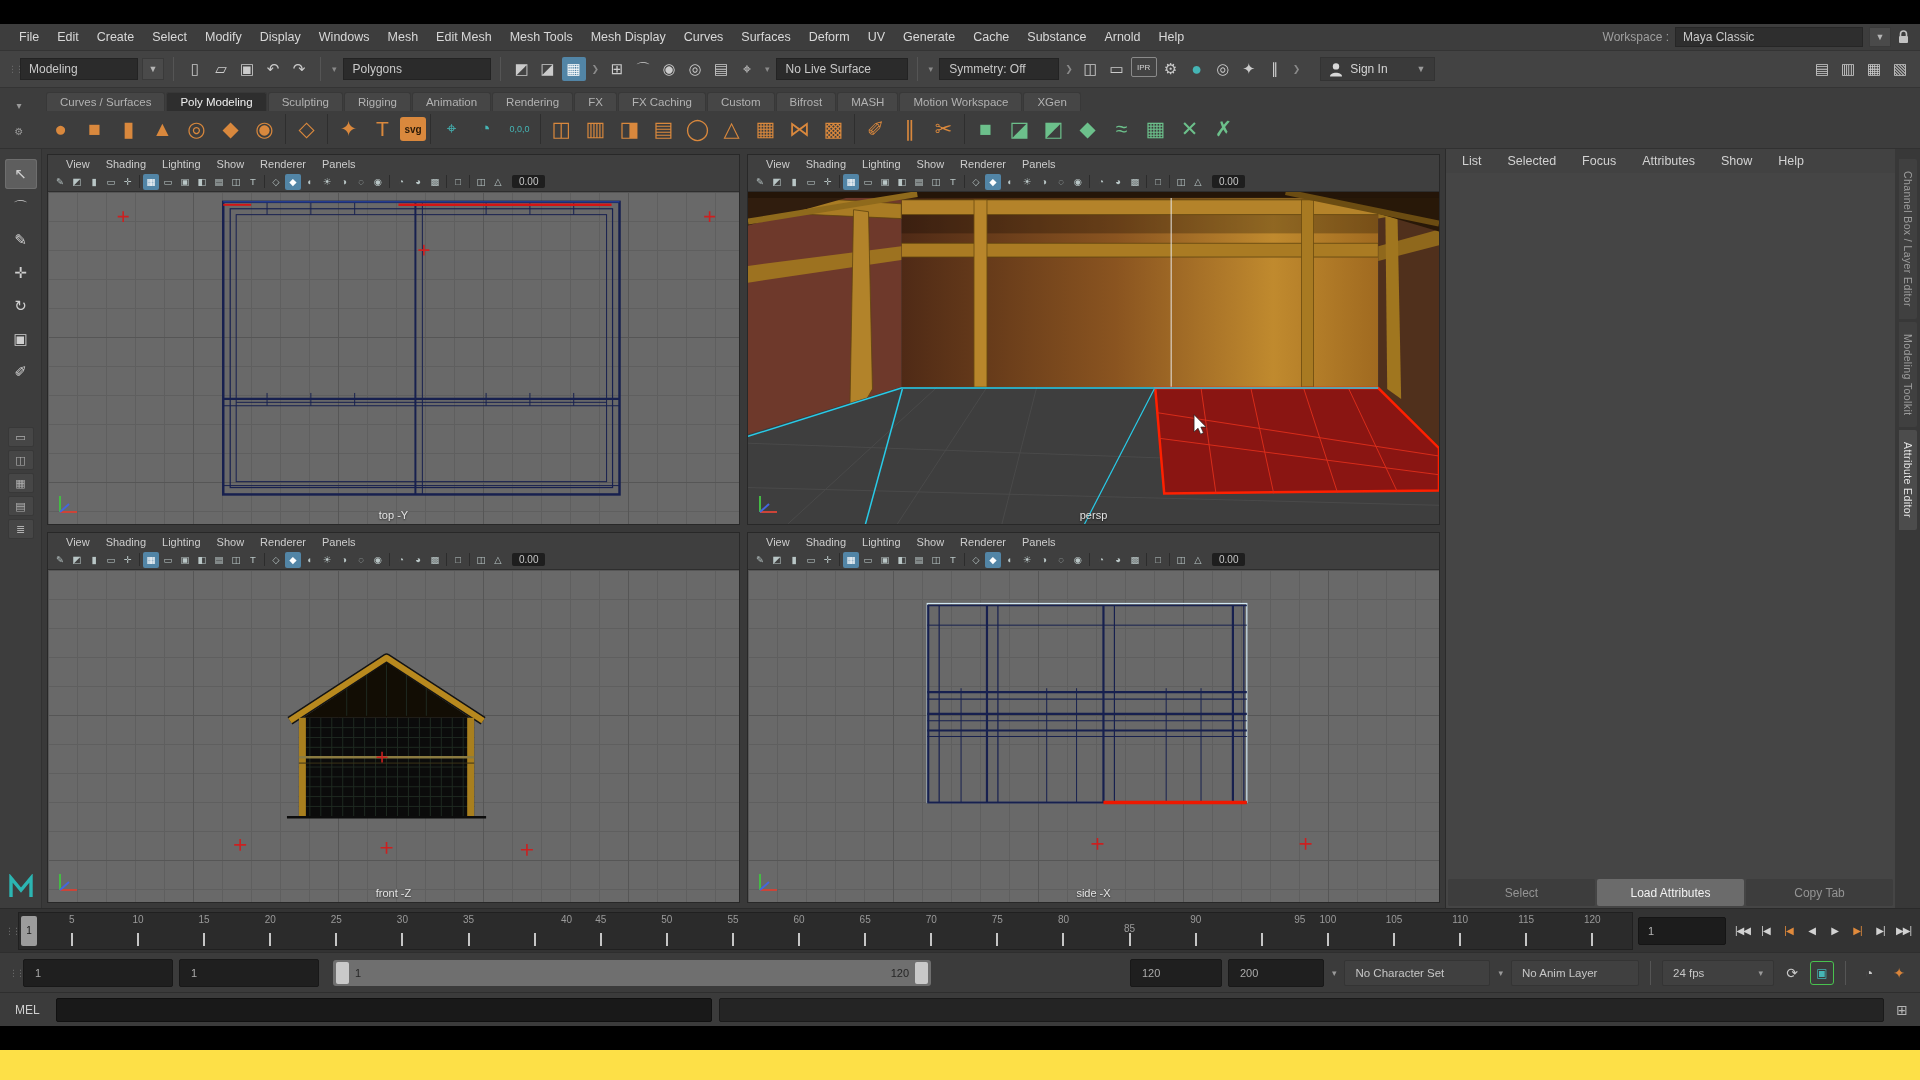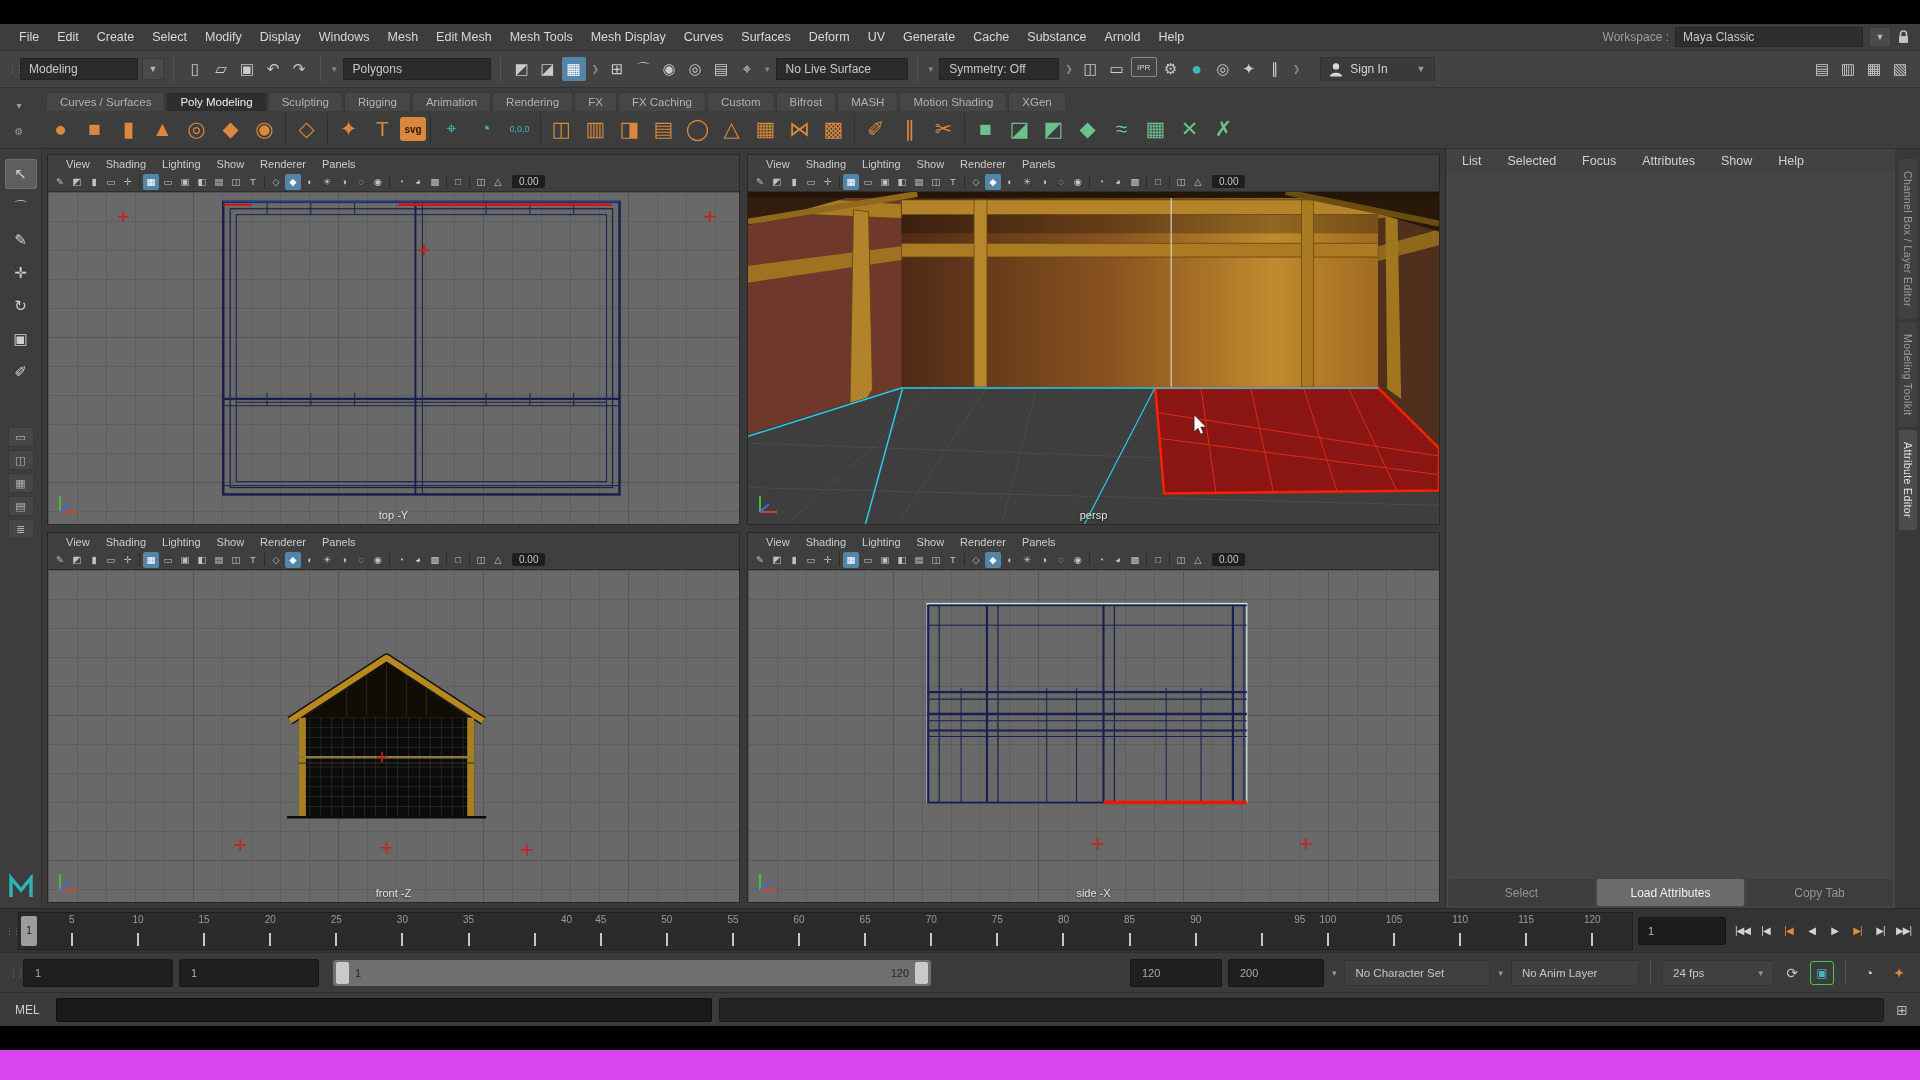--- a/index.html
+++ b/index.html
@@ -1,18 +1,18 @@
 <!DOCTYPE html>
 <html><head>
 <meta charset="utf-8">
 <style>
   *{box-sizing:border-box;margin:0;padding:0}
   html,body{width:1920px;height:1080px;overflow:hidden;background:#000;
     font-family:"Liberation Sans","DejaVu Sans",sans-serif;-webkit-font-smoothing:antialiased}
-  #app{width:1920px;height:1080px;display:flex;flex-direction:column;background:#d946ef}
+  #app{width:1920px;height:1080px;display:flex;flex-direction:column;background:#fde047}
 
   
   #titlebar{height:24px;background:#000}
   #bottombar{height:24px;background:#000}
 
   #menubar{height:27px;background:#3d3d3d;display:flex;align-items:center;padding:0 10px;border-bottom:1px solid #343434}
   .menu-item{padding:0 9px;font-size:12.5px;color:#d8d8d8;cursor:default;white-space:nowrap}
   #menubar-right{margin-left:auto;display:flex;align-items:center;gap:6px}
   .ws-label{font-size:12px;color:#9f9f9f}
   .ws-select{width:188px;height:20px;background:#2e2e2e;border:1px solid #262626;color:#c9c9c9;font-size:12px;display:flex;align-items:center;padding:0 7px}
@@ -240,21 +240,21 @@
           <div class="shelf-tab active">Poly Modeling</div>
           <div class="shelf-tab">Sculpting</div>
           <div class="shelf-tab">Rigging</div>
           <div class="shelf-tab">Animation</div>
           <div class="shelf-tab">Rendering</div>
           <div class="shelf-tab">FX</div>
           <div class="shelf-tab">FX Caching</div>
           <div class="shelf-tab">Custom</div>
           <div class="shelf-tab">Bifrost</div>
           <div class="shelf-tab">MASH</div>
-          <div class="shelf-tab">Motion Shading</div>
+          <div class="shelf-tab">Motion Workspace</div>
           <div class="shelf-tab">XGen</div>
         </div>
       <div id="shelf-icons">
           <div class="shelf-icon">●</div>
           <div class="shelf-icon">■</div>
           <div class="shelf-icon">▮</div>
           <div class="shelf-icon">▲</div>
           <div class="shelf-icon">◎</div>
           <div class="shelf-icon">◆</div>
           <div class="shelf-icon">◉</div>
@@ -722,21 +722,21 @@
         <div class="tl-label" style="left: 48.3607%;">60</div>
         <div class="tl-mark" style="left: 48.3607%;"></div>
         <div class="tl-label" style="left: 52.459%;">65</div>
         <div class="tl-mark" style="left: 52.459%;"></div>
         <div class="tl-label" style="left: 56.5574%;">70</div>
         <div class="tl-mark" style="left: 56.5574%;"></div>
         <div class="tl-label" style="left: 60.6557%;">75</div>
         <div class="tl-mark" style="left: 60.6557%;"></div>
         <div class="tl-label" style="left: 64.7541%;">80</div>
         <div class="tl-mark" style="left: 64.7541%;"></div>
-        <div class="tl-label" style="left: 68.8525%;">85</div>
+        <div class="tl-label" style="left: 68.8525%; margin-top: 9px;">85</div>
         <div class="tl-mark" style="left: 68.8525%;"></div>
         <div class="tl-label" style="left: 72.9508%;">90</div>
         <div class="tl-mark" style="left: 72.9508%;"></div>
         <div class="tl-label" style="left: 77.0492%; margin-left: 38px;">95</div>
         <div class="tl-mark" style="left: 77.0492%;"></div>
         <div class="tl-label" style="left: 81.1475%;">100</div>
         <div class="tl-mark" style="left: 81.1475%;"></div>
         <div class="tl-label" style="left: 85.2459%;">105</div>
         <div class="tl-mark" style="left: 85.2459%;"></div>
         <div class="tl-label" style="left: 89.3443%;">110</div>

